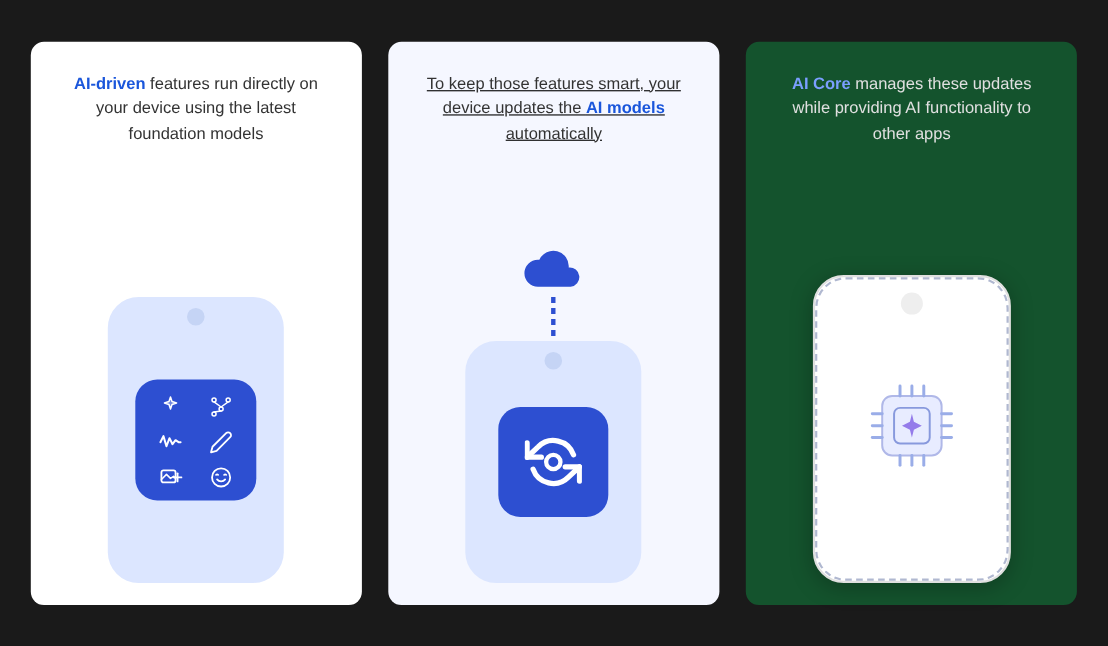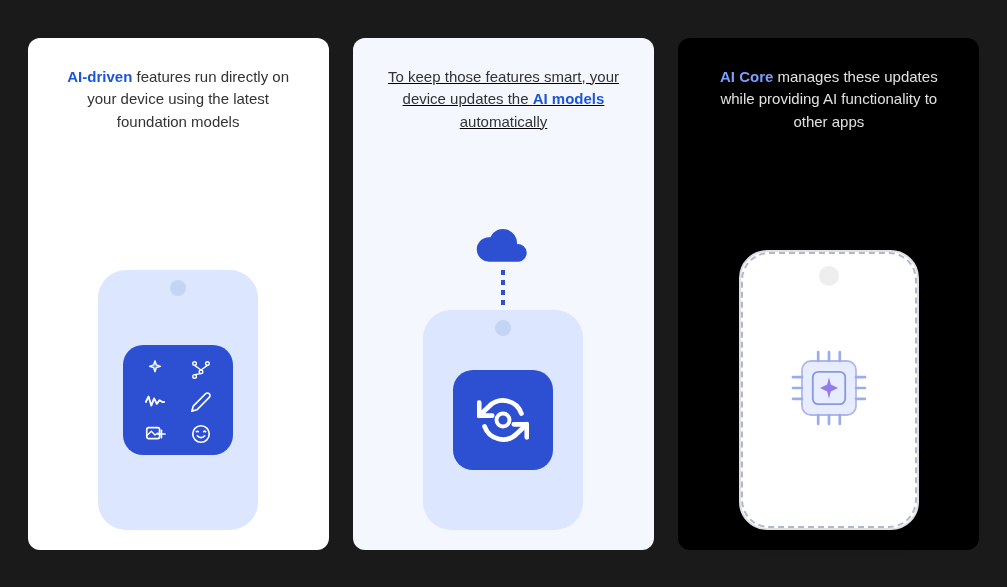--- a/index.html
+++ b/index.html
@@ -30,21 +30,21 @@
       margin: 0 4px;
     }
     .panel-white {
       background: #ffffff;
     }
     .panel-light {
       background: #f5f7ff;
       text-decoration: underline;
     }
     .panel-dark {
-      background: #000000;
+      background: #14532d;
     }
     .panel-text {
       text-align: center;
       font-size: 15px;
       line-height: 1.5;
       margin-bottom: 20px;
       color: #333;
     }
     .panel-dark .panel-text {
       color: #e0e0e0;

